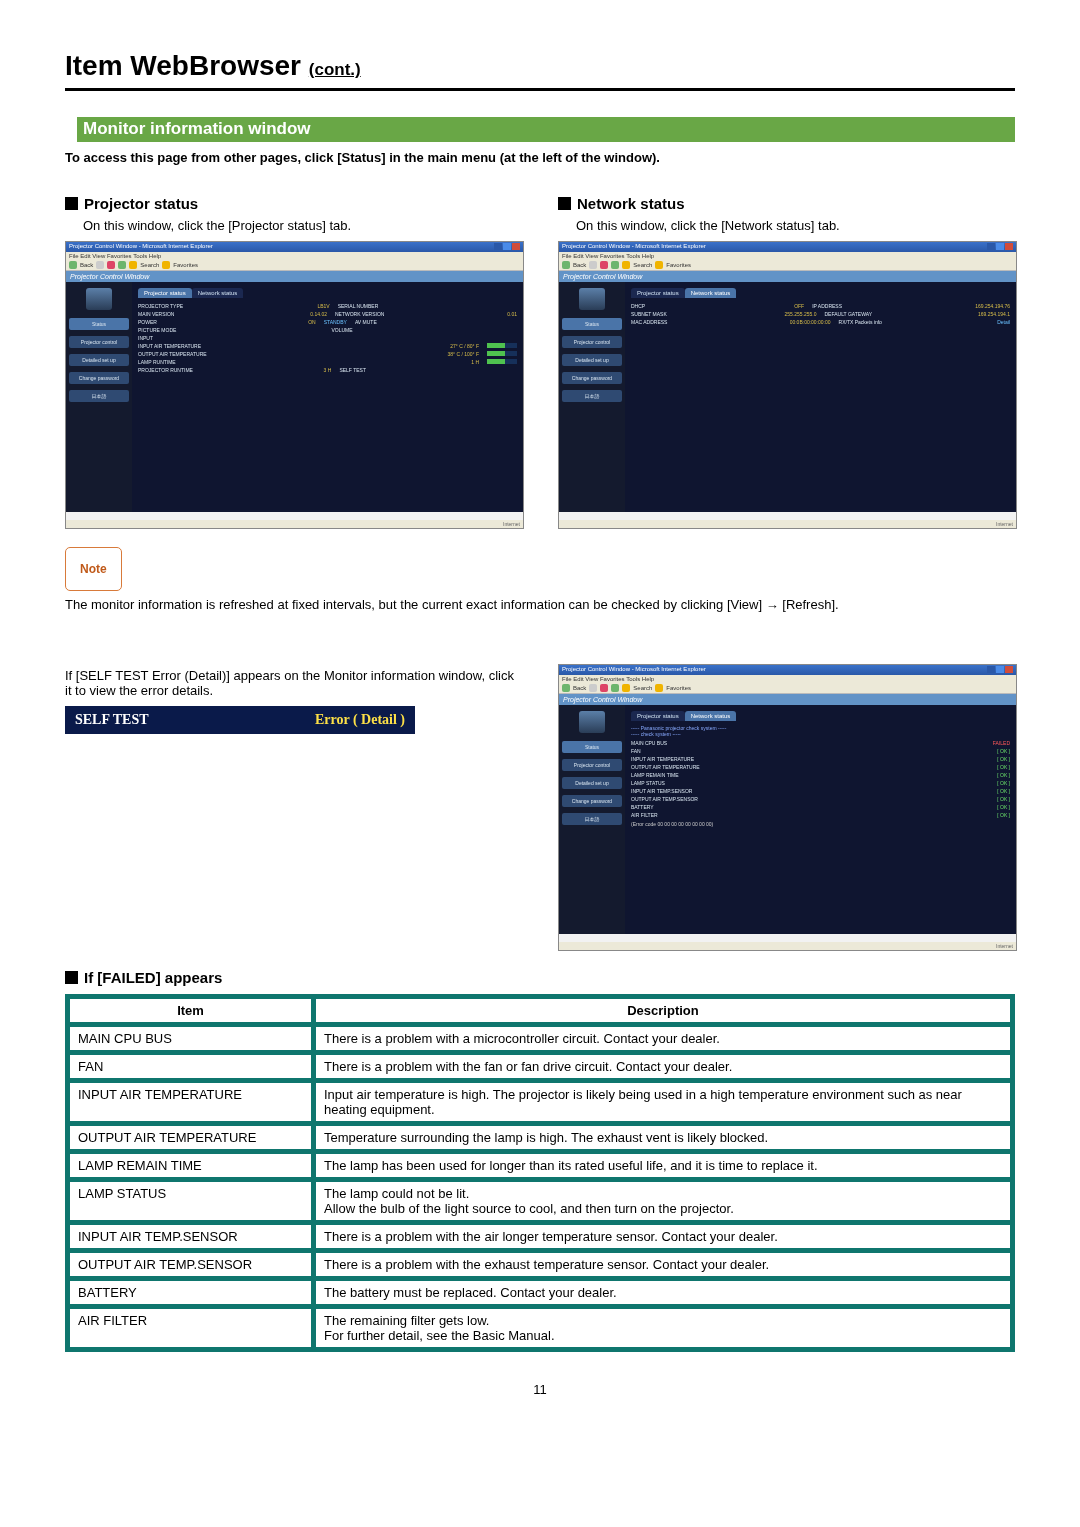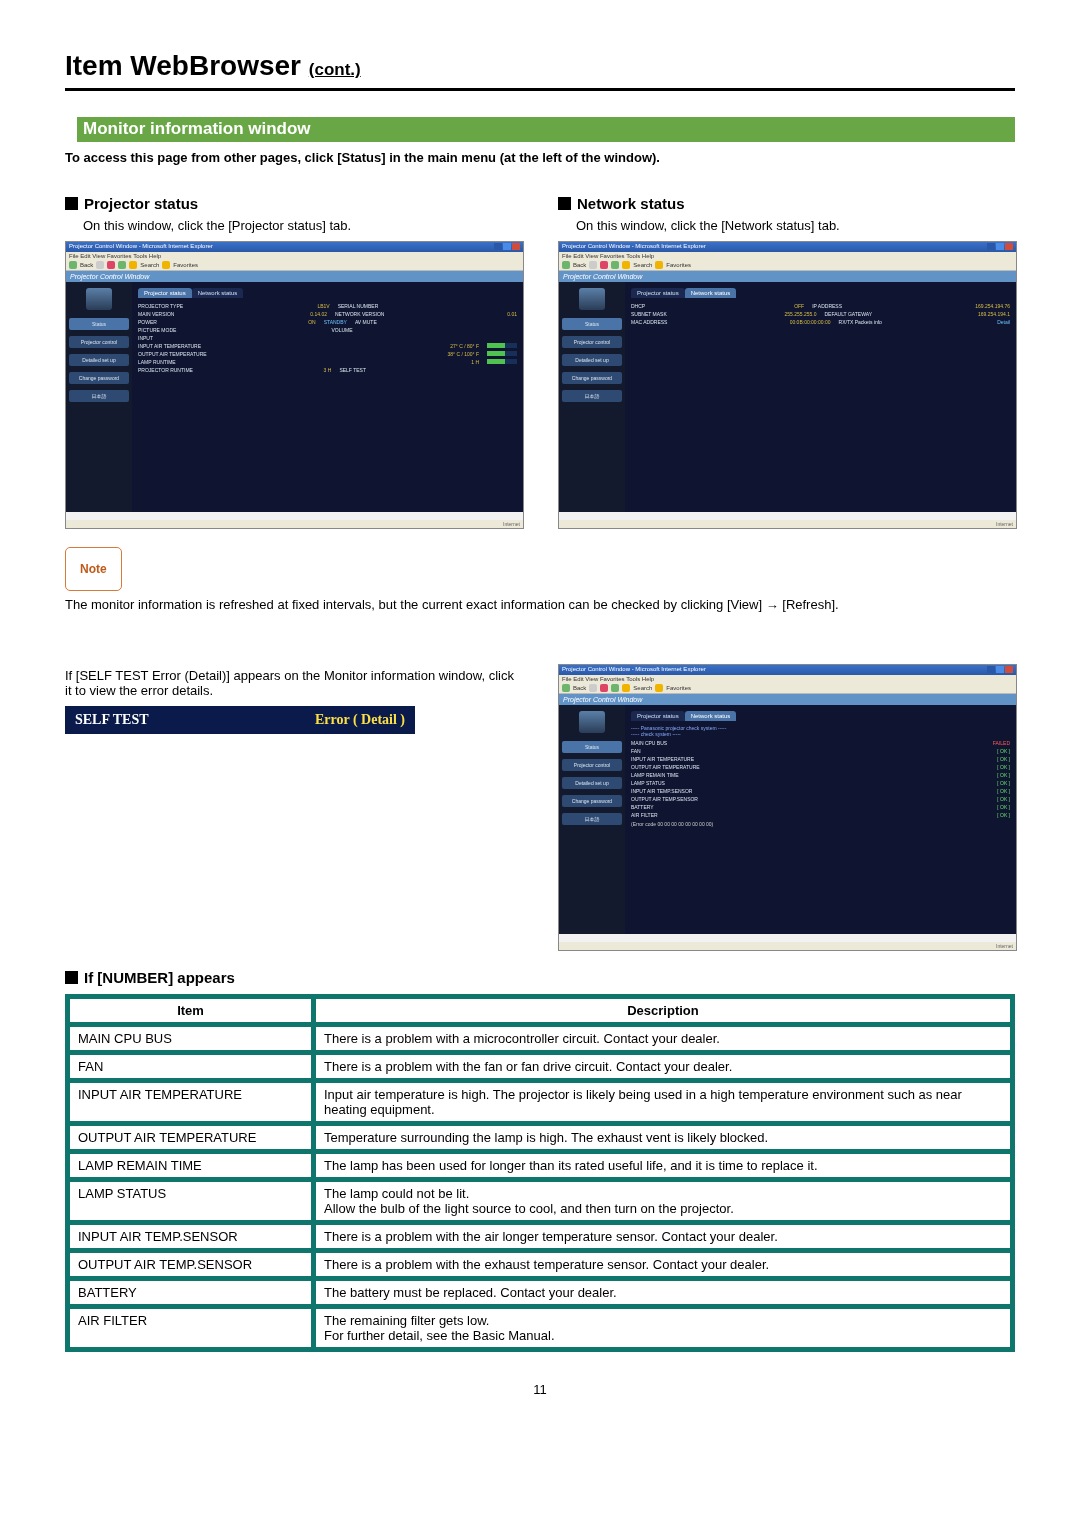--- a/index.html
+++ b/index.html
@@ -431,21 +431,21 @@
         <div class="br-status">
             <span></span>
             <span>Internet</span>
           </div>
       </div>
     </div>
   </div>
 
   <div class="sub-head fail-head">
     <span class="sq"></span>
-    <span>If [NUMBER] appears</span>
+    <span>If [FAILED] appears</span>
   </div>
 
   <div class="table-wrap">
     <table class="fail">
       <thead>
         <tr>
           <th>Item</th>
           <th>Description</th>
         </tr>
       </thead>

